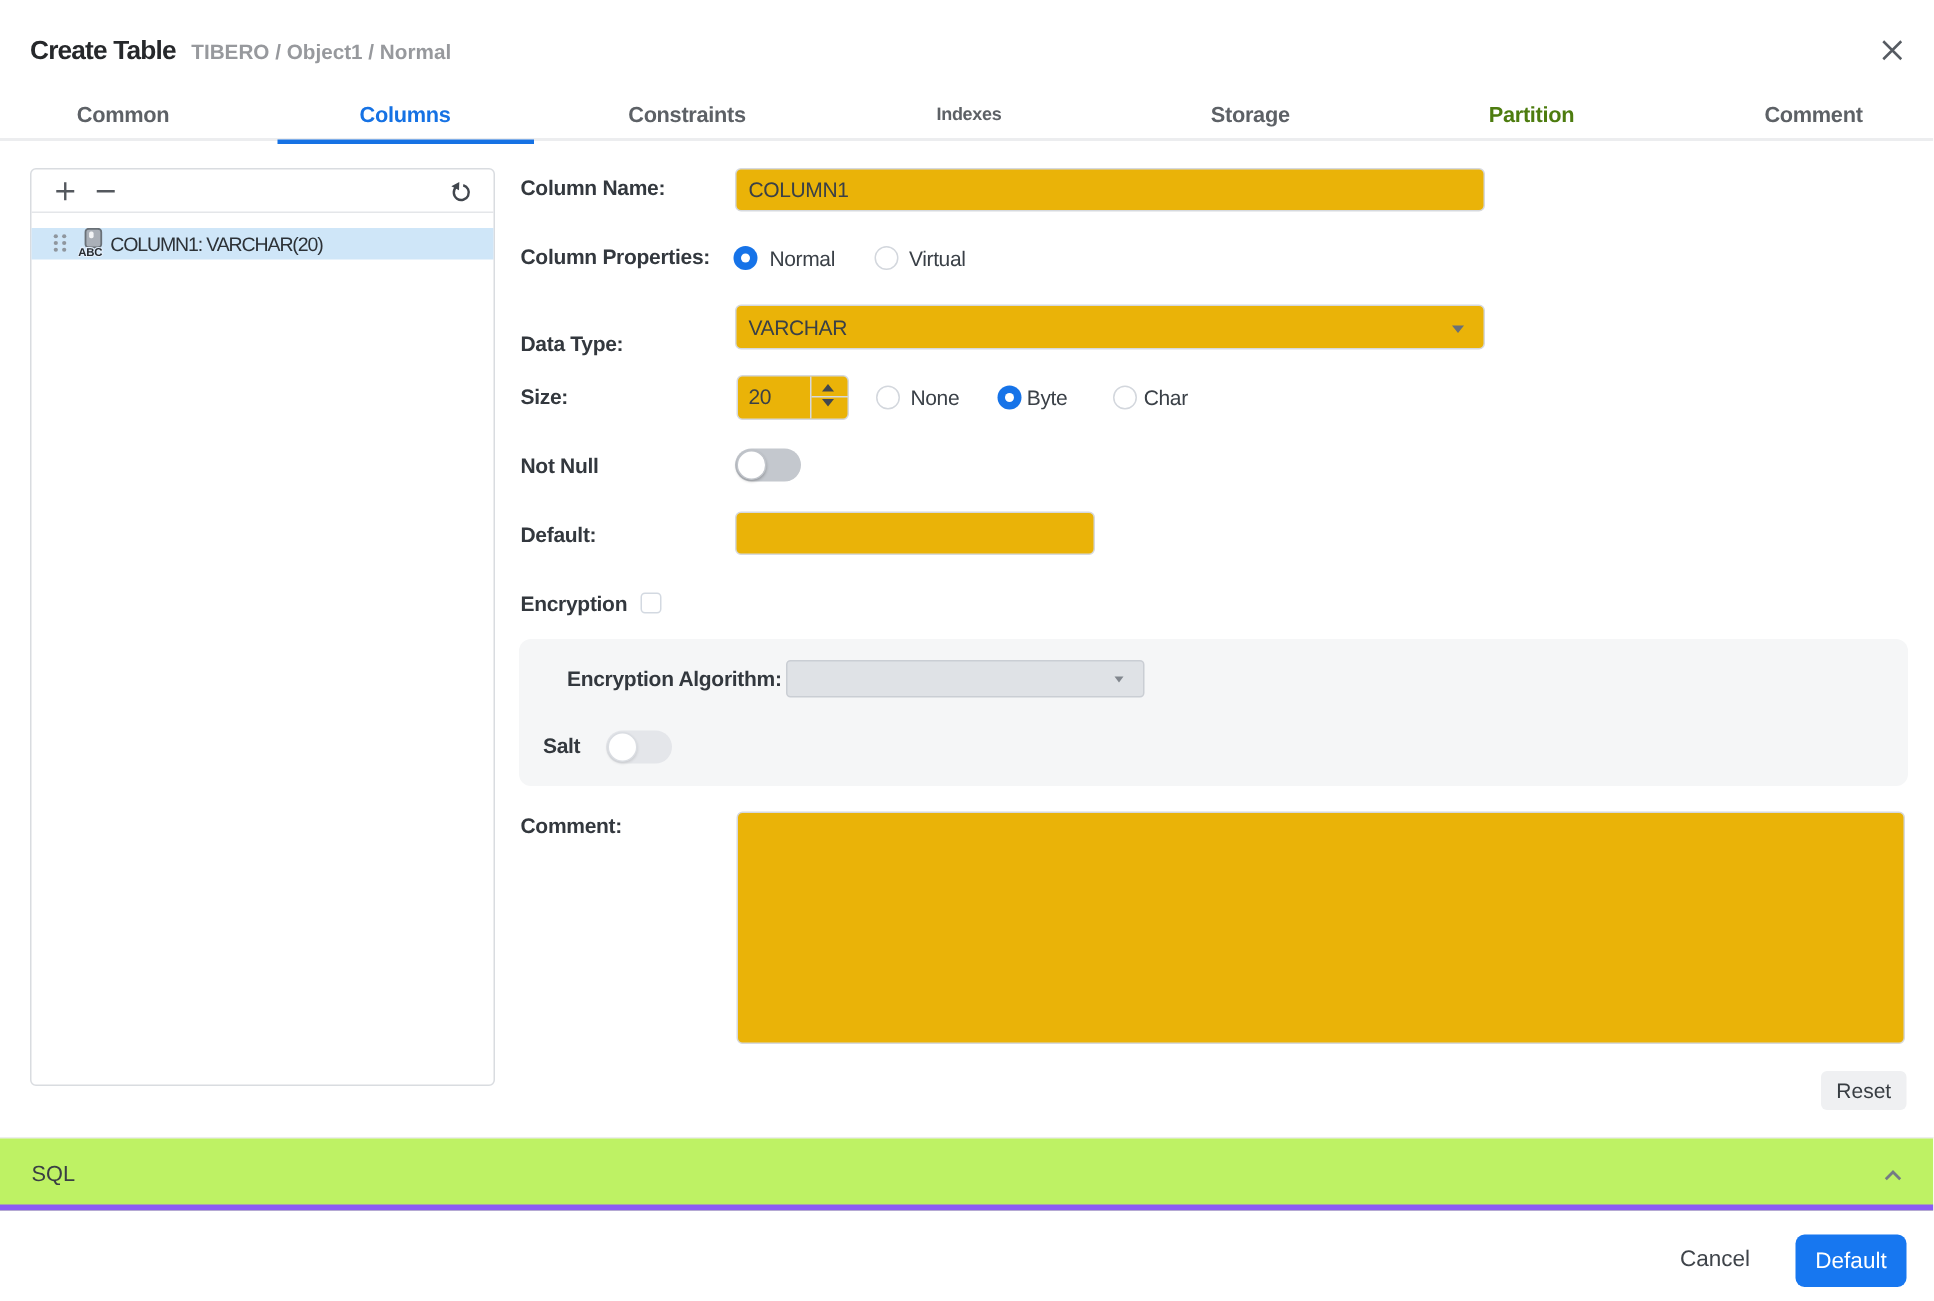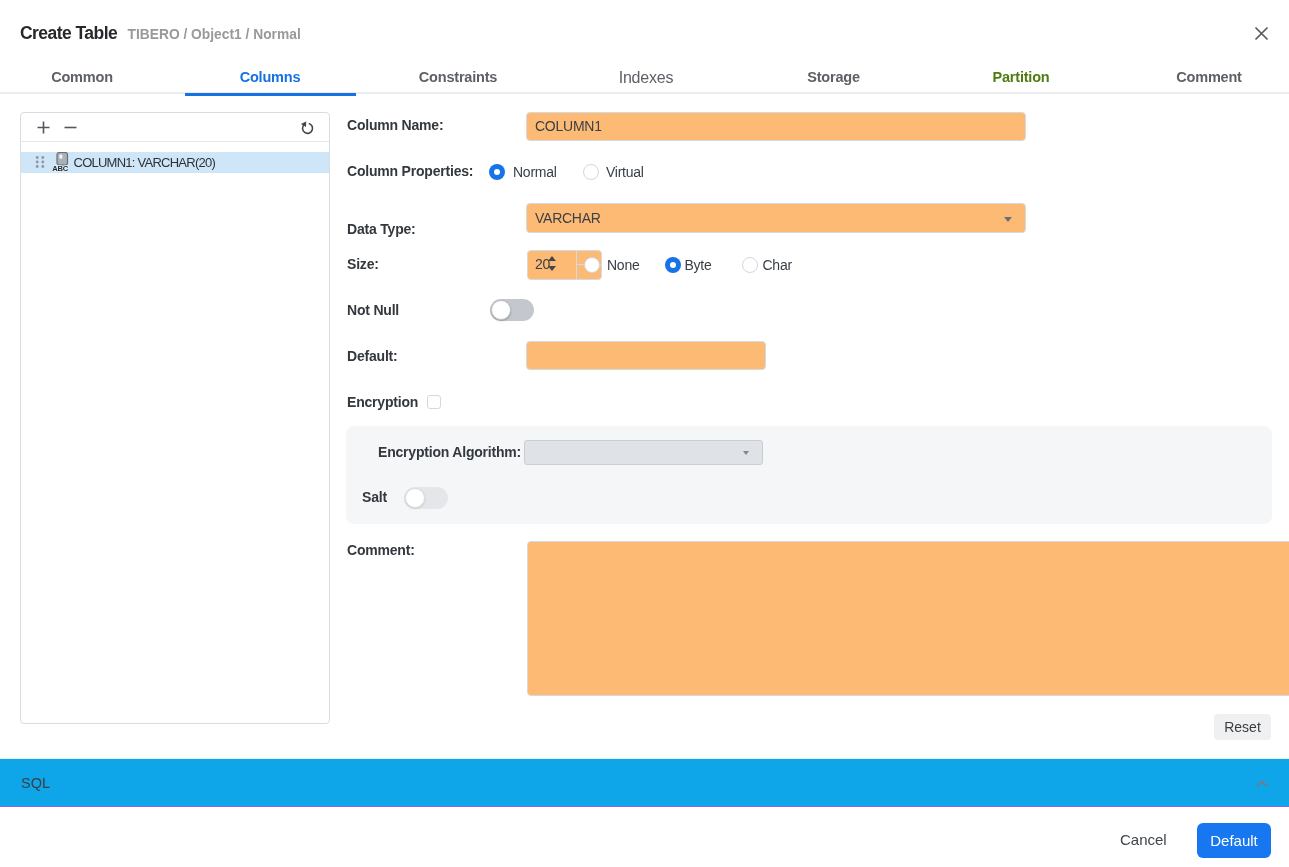--- a/index.html
+++ b/index.html
@@ -1,21 +1,21 @@
 <!DOCTYPE html>
 <html><head>
 <meta charset="utf-8">
 <style>
   * { margin:0; padding:0; box-sizing:border-box; }
   html,body { width:1289px; height:867px; background:#fff; font-family:"Liberation Sans",sans-serif; }
   .abs { position:absolute; }
   #page { position:relative; width:1289px; height:867px; overflow:hidden; background:#fff; }
   .lbl { font-size:14px; font-weight:600; color:#33383e; white-space:nowrap; letter-spacing:-0.2px; }
   .txt { font-size:14px; color:#3a4047; white-space:nowrap; letter-spacing:-0.25px; }
-  .inp { background:#fdba74; border:1px solid #d6d9de; border-radius:4px;margin-left:36px; }
+  .inp { background:#eab308; border:1px solid #d6d9de; border-radius:4px; }
   .radio { width:16px; height:16px; border-radius:50%; background:#fff; border:1px solid #d3d7dd; }
   .radio.on { background:#1673e8; border:none; }
   .radio.on::after { content:""; position:absolute; left:5px; top:5px; width:6px; height:6px; border-radius:50%; background:#fff; }
   .toggle { width:44px; height:22px; border-radius:11px; background:#c4c8ce; }
   .knob { position:absolute; left:1px; top:1px; width:20px; height:20px; border-radius:50%; background:#fff; box-shadow:0 1px 2px rgba(0,0,0,0.25); }
 </style>
 </head>
 <body>
 <div id="page">
 
@@ -23,21 +23,21 @@
   <div class="abs" style="left:127.5px; top:27px; font-size:13.8px; font-weight:600; color:#97999d; letter-spacing:0;">TIBERO / Object1 / Normal</div>
   <svg class="abs" style="left:1254px; top:26px;" width="15" height="15" viewBox="0 0 15 15">
     <path d="M1.5 1.5 L13.5 13.5 M13.5 1.5 L1.5 13.5" stroke="#565b62" stroke-width="1.7" fill="none"></path>
   </svg>
 
   <div class="abs" style="left:0; top:91.5px; width:1289px; height:2px; background:#ecedef;"></div>
   <div class="abs" style="left:184.5px; top:92.5px; width:171.5px; height:3px; background:#1672e4;"></div>
   <div class="abs tab" style="left:82px;  top:69px; transform:translateX(-50%); font-size:14.5px; font-weight:600; letter-spacing:-0.2px; color:#5d6166;">Common</div>
   <div class="abs tab" style="left:270px; top:69px; transform:translateX(-50%); font-size:14.5px; font-weight:600; letter-spacing:-0.2px; color:#1672e4;">Columns</div>
   <div class="abs tab" style="left:458px; top:69px; transform:translateX(-50%); font-size:14.5px; font-weight:600; letter-spacing:-0.2px; color:#5d6166;">Constraints</div>
-  <div class="abs tab" style="left:646px; top:69px; transform:translateX(-50%); font-size:16px; font-weight:400; letter-spacing:-0.2px; color:#5d6166;">Indexes</div>
+  <div class="abs tab" style="left:646px; top:69px; transform:translateX(-50%); font-size:12px; font-weight:700; letter-spacing:-0.2px; color:#5d6166;">Indexes</div>
   <div class="abs tab" style="left:833.5px; top:69px; transform:translateX(-50%); font-size:14.5px; font-weight:600; letter-spacing:-0.2px; color:#5d6166;">Storage</div>
   <div class="abs tab" style="left:1021px; top:69px; transform:translateX(-50%); font-size:14.5px; font-weight:600; letter-spacing:-0.2px; color:#4d7c0f;">Partition</div>
   <div class="abs tab" style="left:1209px; top:69px; transform:translateX(-50%); font-size:14.5px; font-weight:600; letter-spacing:-0.2px; color:#5d6166;">Comment</div>
 
   <div class="abs" style="left:20px; top:112px; width:310px; height:612px; border:1px solid #d9dce0; border-radius:4px; background:#fff;">
     <div class="abs" style="left:0; top:0; width:100%; height:28.5px; border-bottom:1px solid #e4e6e9;">
       <svg class="abs" style="left:16px; top:8px;" width="13" height="13" viewBox="0 0 13 13">
         <path d="M6.5 0.5 V12.5 M0.5 6.5 H12.5" stroke="#54585e" stroke-width="1.6"></path>
       </svg>
       <svg class="abs" style="left:43px; top:8px;" width="13" height="13" viewBox="0 0 13 13">
@@ -120,21 +120,21 @@
     <div class="abs toggle" style="left:58px; top:61px; background:#e4e6ea;">
         <div class="knob" style="border:1px solid #dadde2; box-shadow:0 1px 2px rgba(0,0,0,0.12);"></div>
       </div>
   </div>
 
   <div class="abs lbl" style="left:347px; top:542px;">Comment:</div>
   <div class="abs inp" style="left:491px; top:541px; width:779px; height:155px;"></div>
 
   <div class="abs" style="left:1214px; top:714px; width:57px; height:26px; background:#eff0f2; border-radius:4px; text-align:center; line-height:26px; font-size:14px; color:#383d42;">Reset</div>
 
-  <div class="abs" style="left:0; top:758px; width:1289px; height:49px; background:#0ea5e9; border-top:1px solid #ededee; border-bottom:1px solid #8b5cf6;">
+  <div class="abs" style="left:0; top:758px; width:1289px; height:49px; background:#bef264; border-top:1px solid #ededee; border-bottom:4px solid #8b5cf6;">
     <div class="abs" style="left:21px; top:16px; font-size:14.5px; color:#3a3f44;">SQL</div>
     <svg class="abs" style="left:1256px; top:20px;" width="12" height="9" viewBox="0 0 12 9">
       <path d="M1.2 7.2 L6 2.4 L10.8 7.2" stroke="#747b84" stroke-width="1.9" fill="none"></path>
     </svg>
   </div>
 
   <div class="abs" style="left:1120px; top:831px; font-size:15px; color:#3f444a;">Cancel</div>
   <div class="abs" style="left:1197px; top:823px; width:74px; height:35px; border-radius:6px; background:#1777f0; color:#fff; font-size:15px; text-align:center; line-height:35px;">Default</div>
 
 </div>

